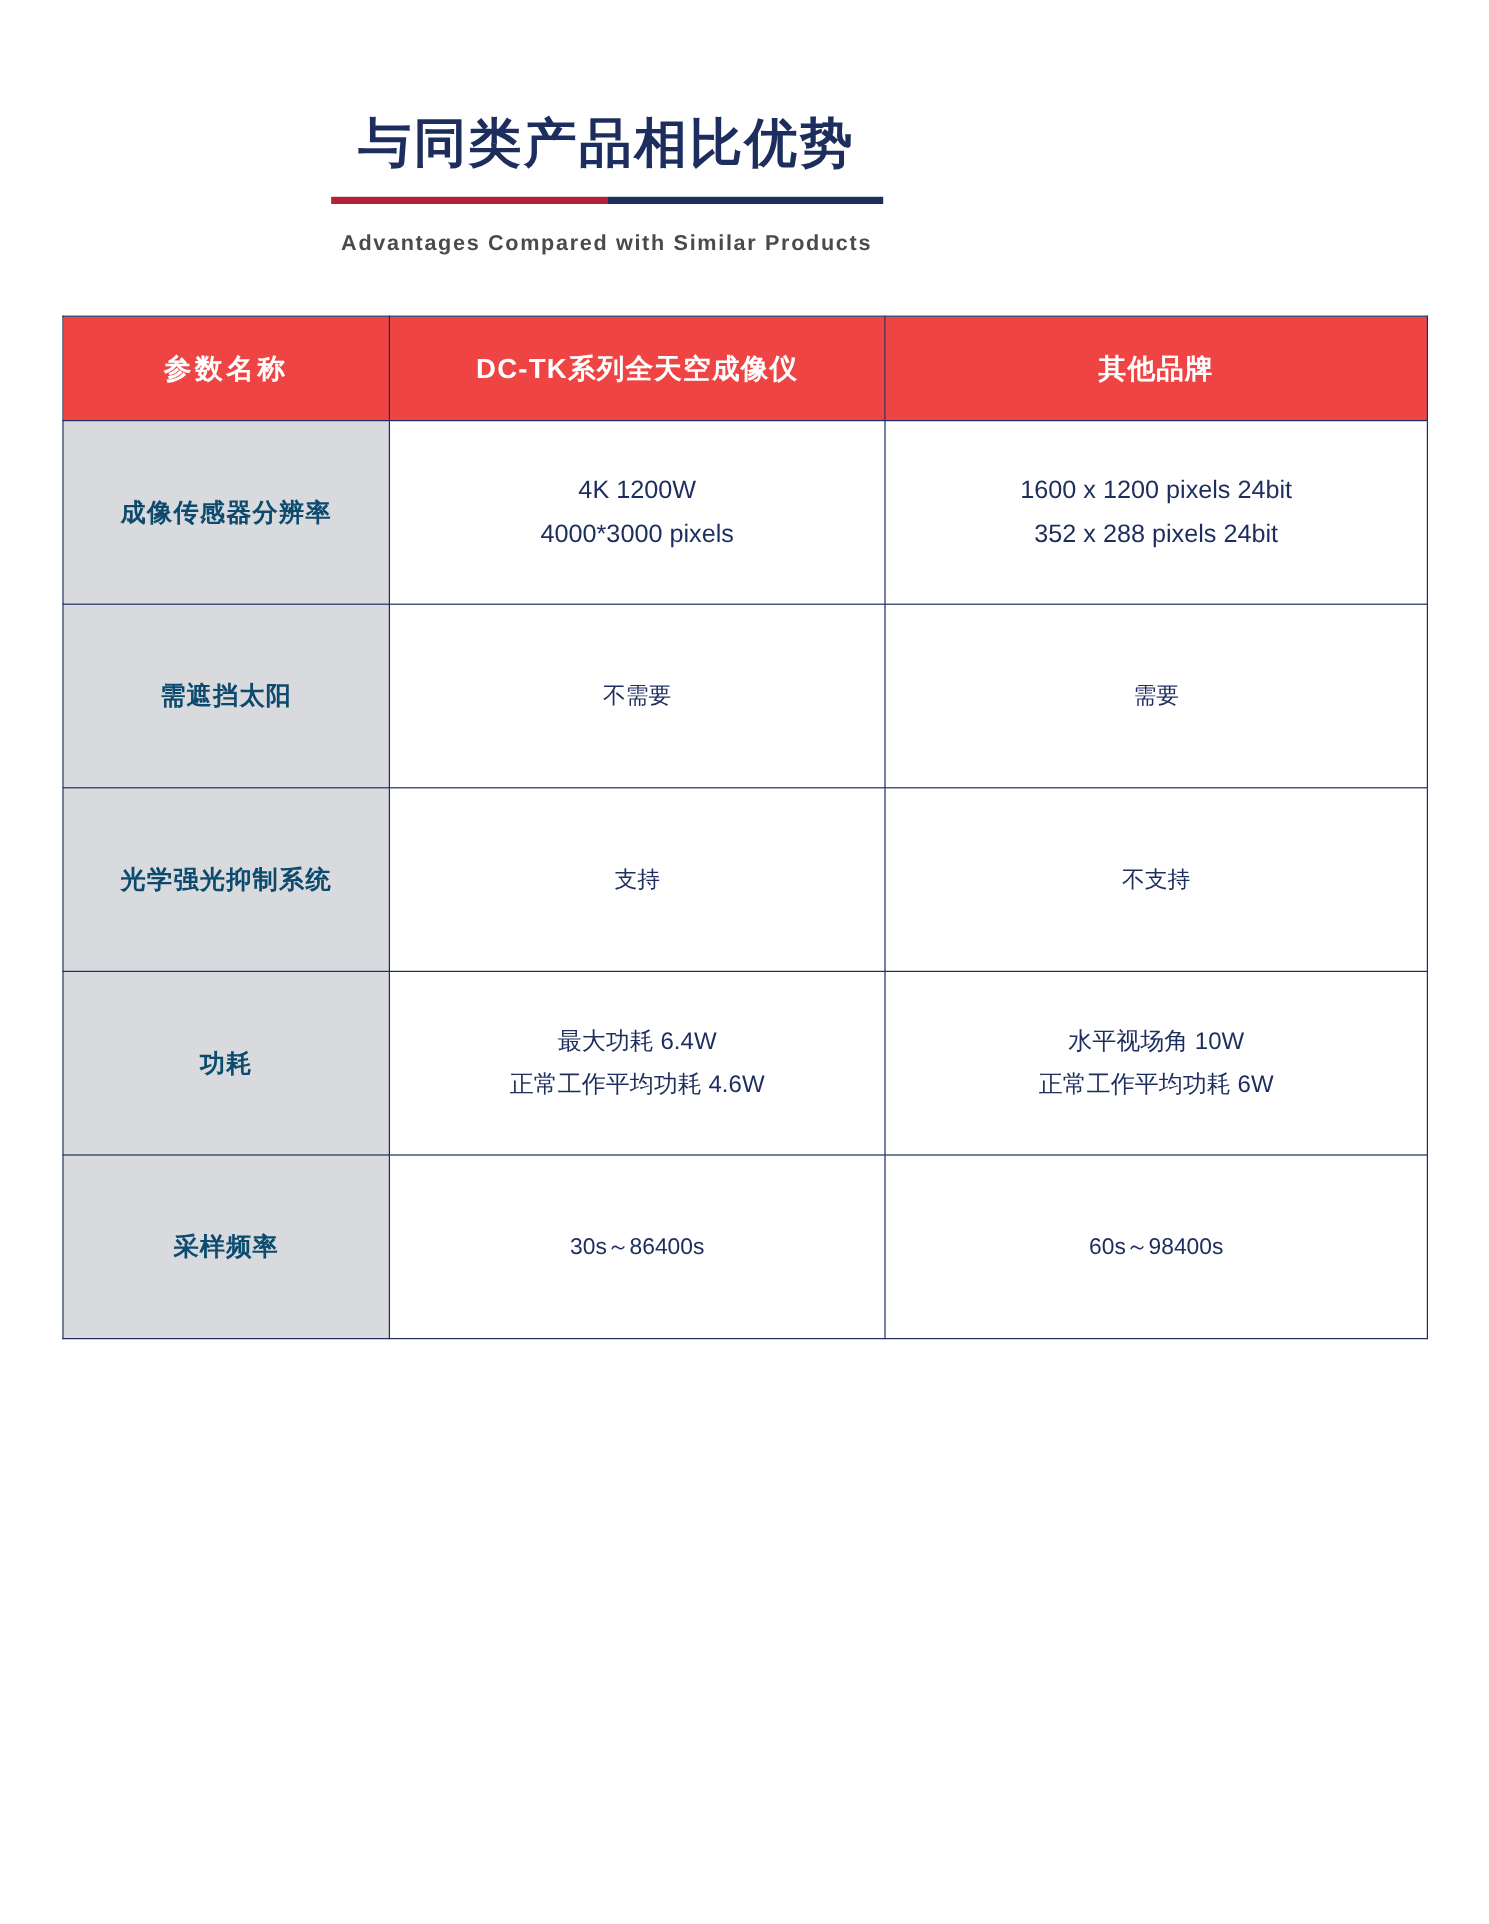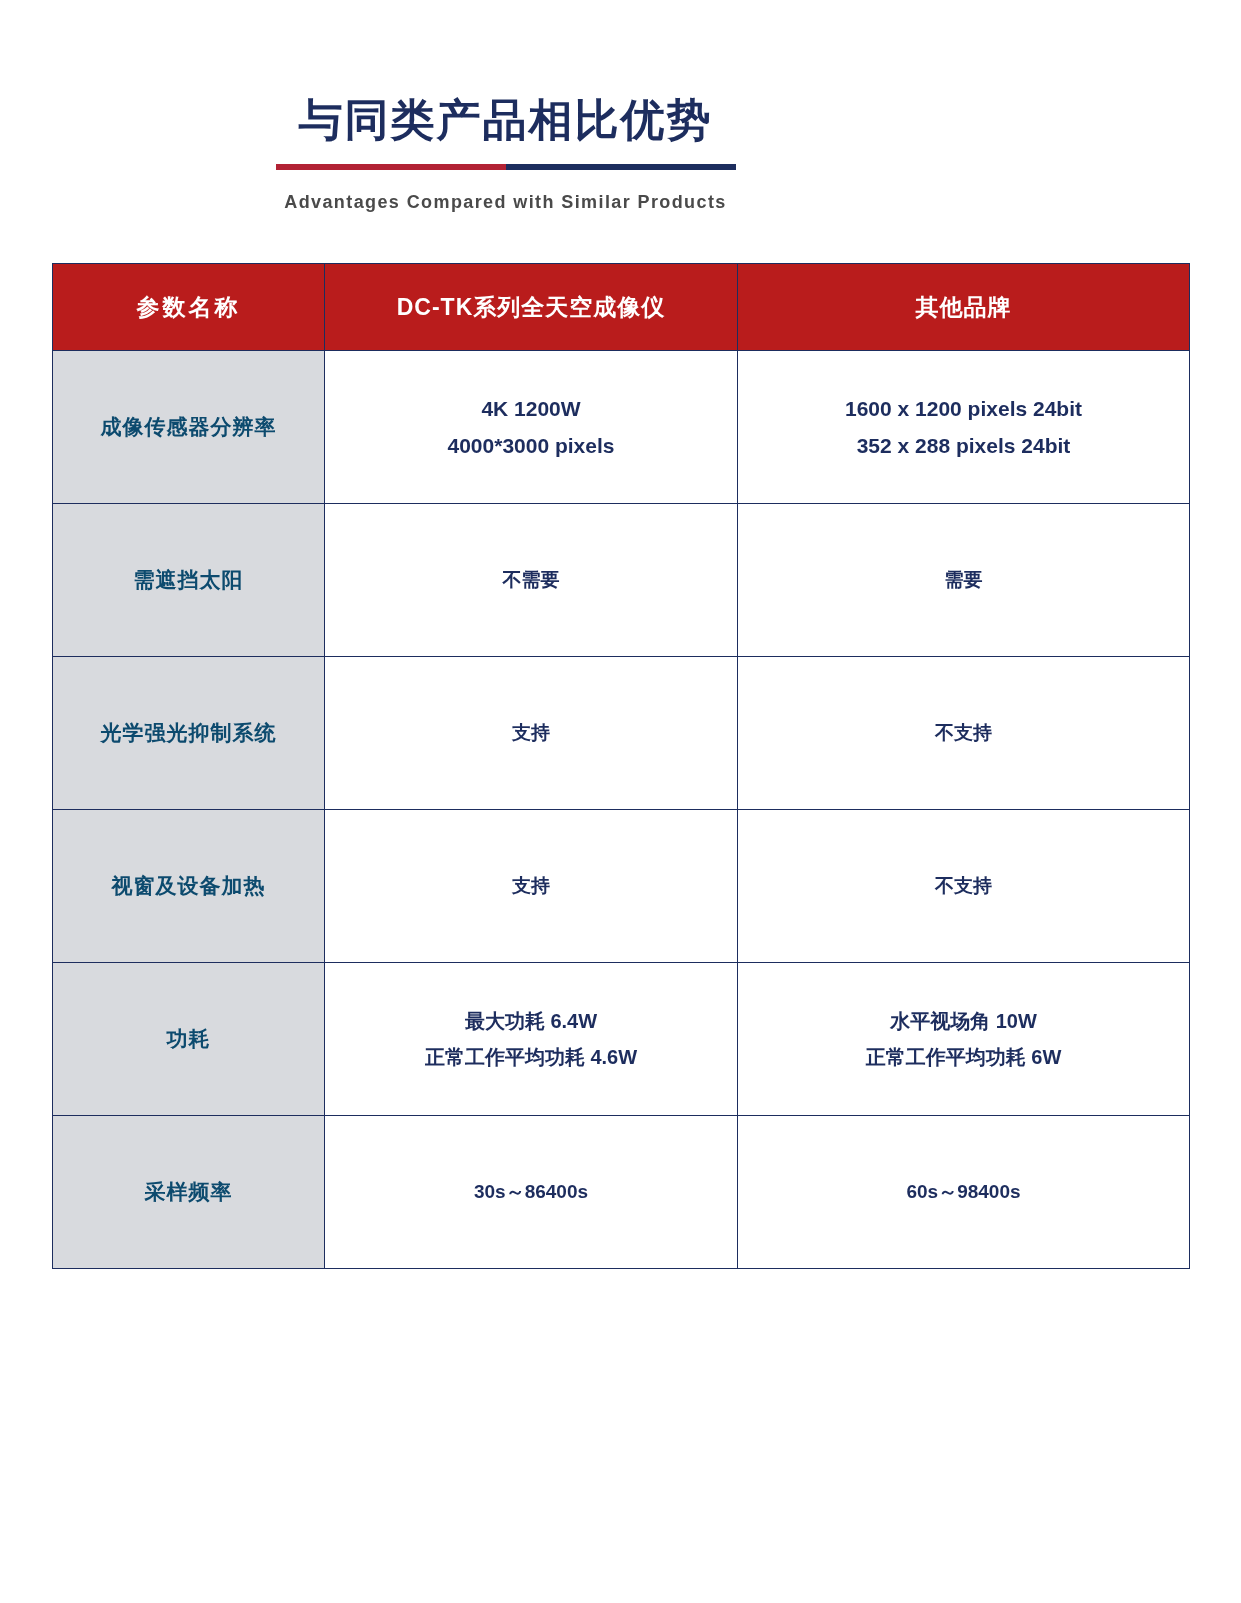--- a/index.html
+++ b/index.html
@@ -65,21 +65,21 @@
     border-collapse: collapse;
     width: 1137px;
     table-layout: fixed;
     border: 1px solid #1d2d5e;
   }
   table.cmp col.c1 { width: 272px; }
   table.cmp col.c2 { width: 413px; }
   table.cmp col.c3 { width: 452px; }
 
   table.cmp thead th {
-    background: #b91c1c;
+    background: #ef4444;
     color: #ffffff;
     font-size: 23px;
     font-weight: bold;
     height: 84px;
     border: 1px solid #1d2d5e;
     letter-spacing: 1px;
     vertical-align: middle;
   }
   table.cmp thead th.h1 { letter-spacing: 3px; }
 
@@ -94,21 +94,21 @@
     color: #0c4a6e;
     font-size: 21px;
     font-weight: bold;
     letter-spacing: 1px;
   }
   td.param.spaced { letter-spacing: 7px; }
   td.val {
     background: #ffffff;
     color: #1d2d5e;
     font-size: 20px;
-    font-weight: bold;
+    font-weight: normal;
   }
   td.val .line {
     line-height: 1.1;
     padding: 7px 0;
   }
   td.val.big .line { font-size: 21px; }
   td.val.single { font-size: 19px; }
   td.val.fov .line { font-size: 19px; }
   td.other.big .line { font-size: 21px; }
 </style>
@@ -159,25 +159,20 @@
           <td class="val single">不需要</td>
           <td class="val single">需要</td>
         </tr>
 
         <tr>
           <td class="param">光学强光抑制系统</td>
           <td class="val single">支持</td>
           <td class="val single">不支持</td>
         </tr>
 
-        <tr>
-          <td class="param">视窗及设备加热</td>
-          <td class="val single">支持</td>
-          <td class="val single">不支持</td>
-        </tr>
 
         <tr>
           <td class="param">功耗</td>
           <td class="val">
             <div class="line">最大功耗 6.4W</div>
             <div class="line">正常工作平均功耗 4.6W</div>
           </td>
           <td class="val">
             <div class="line">水平视场角 10W</div>
             <div class="line">正常工作平均功耗 6W</div>

